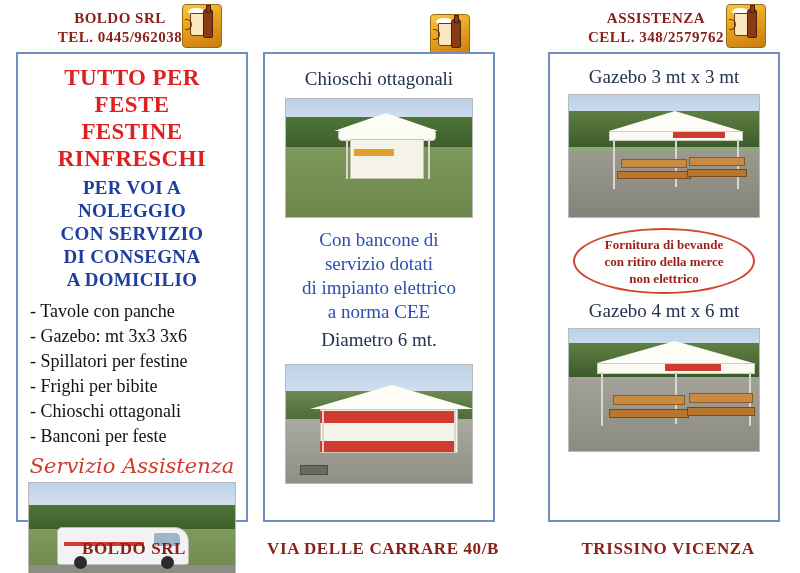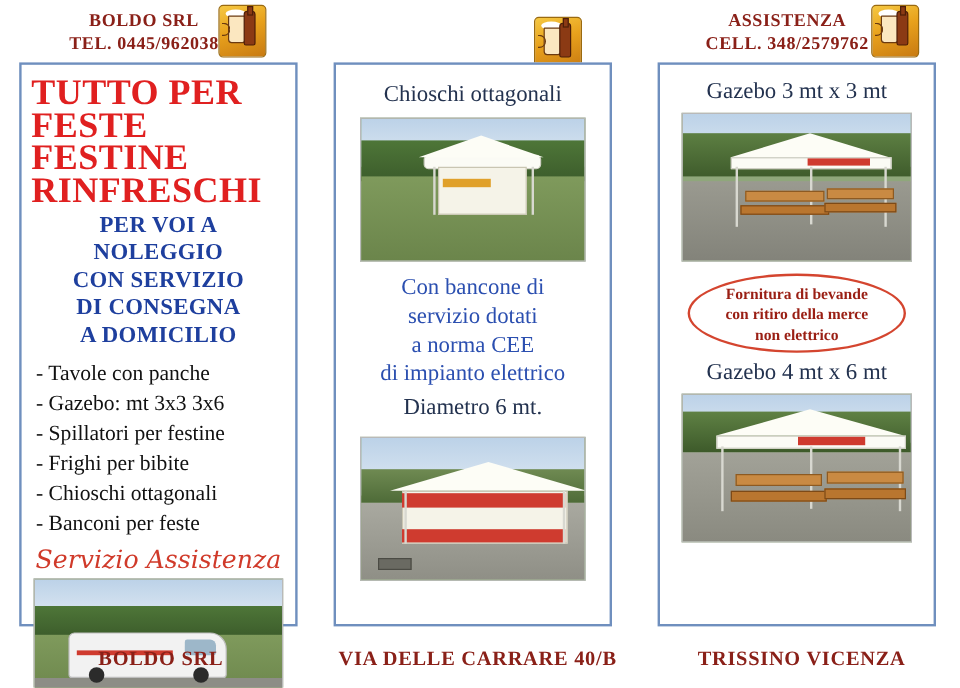--- a/index.html
+++ b/index.html
@@ -23,21 +23,21 @@
   }
 
   
   .col {
     position: absolute;
     top: 0;
     width: 256px;
     height: 573px;
   }
   .col-left   { left: 6px; }
-  .col-mid    { left: 270px; }
+  .col-mid    { left: 255px; }
   .col-right  { left: 540px; width: 256px; }
 
   
   .col-header {
     position: relative;
     height: 52px;
     text-align: center;
     color: #7a1c14;
     font-weight: bold;
   }
@@ -116,23 +116,23 @@
     background: #ffffff;
     box-sizing: border-box;
     padding: 6px 8px;
   }
   .panel-mid, .panel-right { left: 8px; }
 
   
   .big-red {
     color: #e02020;
     font-weight: bold;
-    text-align: left;
+    text-align: center;
     line-height: 27px;
-    font-size: 30px;
+    font-size: 23px;
     margin-top: 4px;
     letter-spacing: 0.4px;
   }
   .blue-block {
     color: #1e3f9e;
     font-weight: bold;
     text-align: center;
     font-size: 19px;
     line-height: 23px;
     margin-top: 4px;
@@ -393,22 +393,22 @@
         <div class="canopy-tri" style="left:48px;top:14px;border-width:0 52px 18px 52px;"></div>
         <div class="kiosk" style="left:64px;top:40px;width:72px;height:38px;"></div>
         <div class="kiosk-band" style="left:68px;top:50px;width:40px;height:7px;background:#e0a02a;"></div>
         <div class="leg" style="left:60px;top:40px;height:40px;"></div>
         <div class="leg" style="left:142px;top:40px;height:40px;"></div>
       </div>
 
       <div class="blue-center">
         <div>Con bancone di</div>
         <div>servizio dotati</div>
+        <div>di impianto elettrico</div>
         <div>a norma CEE</div>
-        <div>di impianto elettrico</div>
       </div>
 
       <div class="dark-center">Diametro 6 mt.</div>
 
       <div class="photo" style="height:118px;margin:12px 12px 0 12px;">
         <div class="sky" style="height:48px;"></div>
         <div class="trees" style="top:26px;height:28px;background:linear-gradient(#6f8a52,#4e6b38);"></div>
         <div class="ground" style="height:64px;background:linear-gradient(#a9a9a0,#8f8f86);"></div>
         <div class="canopy-tri" style="left:24px;top:20px;border-width:0 82px 24px 82px;"></div>
         <div class="kiosk" style="left:34px;top:44px;width:136px;height:42px;"></div>

